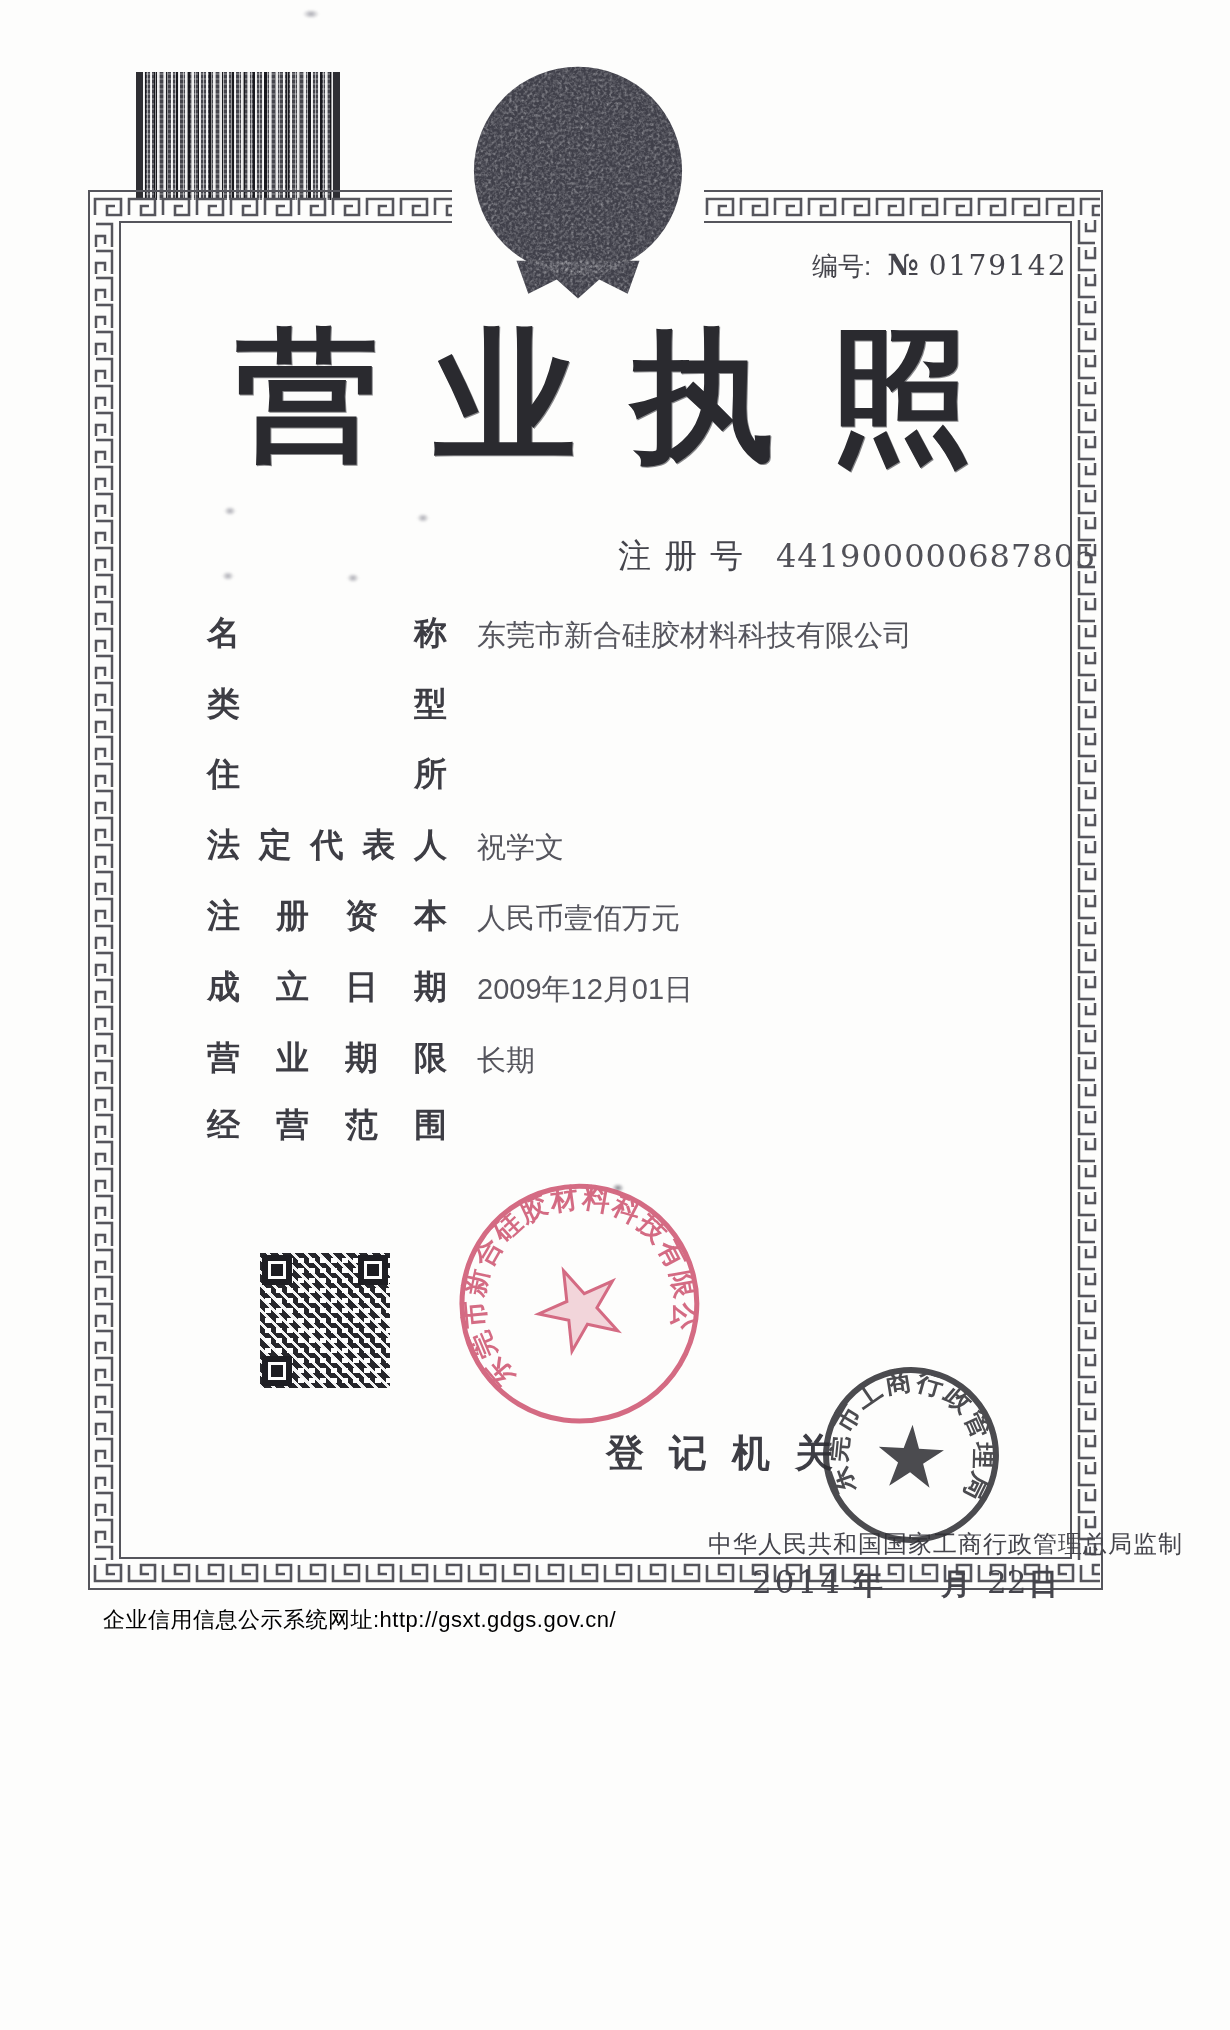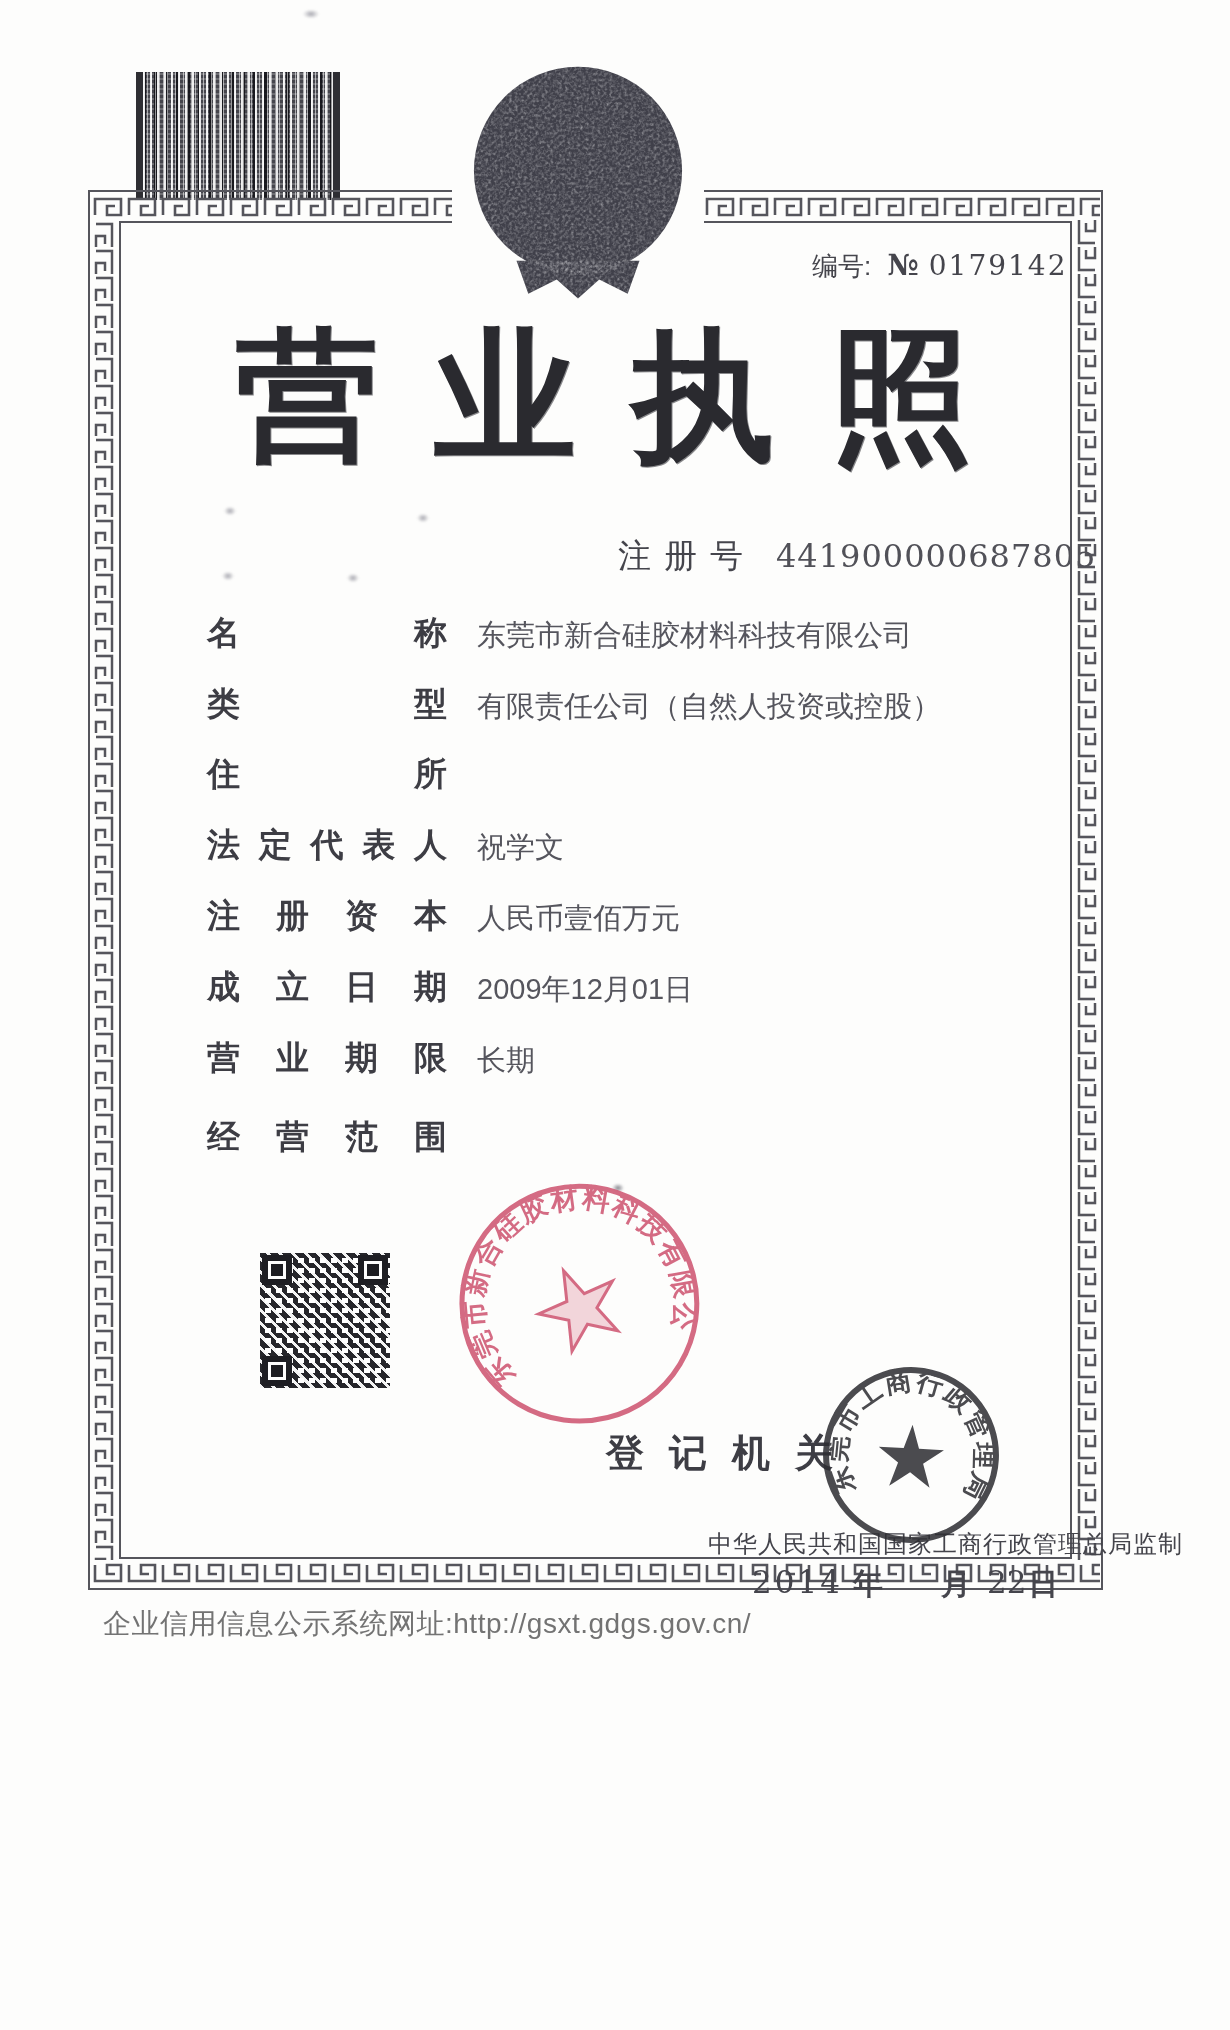--- a/index.html
+++ b/index.html
@@ -56,21 +56,21 @@
   .regline .val { font-family:"DejaVu Serif","Liberation Serif",serif; font-size:32px; letter-spacing:1px; color:#515158; margin-left:20px; }
 
   
   .row { position:absolute; left:207px; display:flex; align-items:flex-start; z-index:4; }
   .row-label {
     width:240px; flex:0 0 240px; font-size:33px; font-weight:600; color:#3d3d44;
     text-align:justify; text-align-last:justify; line-height:1.15;
   }
   .row-value { margin-left:30px; font-size:29px; color:#55555d; line-height:1.25; white-space:nowrap; padding-top:3px;
                font-family:"Liberation Sans","DejaVu Sans",sans-serif; }
-  .row-scope .row-label { margin-top:36px; }
+  .row-scope .row-label { margin-top:24px; }
   .row-scope .row-value { white-space:normal; font-size:21.5px; line-height:27px; width:588px; margin-left:18px; padding-top:0; color:#4e4e56; }
 
   
   .qr { left:260px; top:1253px; width:130px; height:135px; background:#fff; z-index:5;
     background-image:
       repeating-linear-gradient(45deg, rgba(255,255,255,.95) 0 3px, transparent 3px 9px),
       repeating-linear-gradient(0deg, #26262b 0 5px, transparent 5px 10px),
       repeating-linear-gradient(90deg, #26262b 0 5px, transparent 5px 11px);
     filter:blur(.3px);
   }
@@ -87,21 +87,21 @@
   .registrar { left:606px; top:1428px; font-size:38px; font-weight:600; letter-spacing:25px; color:#3d3d44; z-index:4; white-space:nowrap; }
   .dateline { left:752px; top:1564px; display:flex; align-items:flex-start; z-index:4; color:#45454c; }
   .dateline .y { font-family:"DejaVu Serif","Liberation Serif",serif; font-size:31px; letter-spacing:3px; }
   .dateline .u { font-size:30px; font-weight:600; }
   .dateline .u-year { margin-left:10px; }
   .dateline .u-month { margin-left:58px; }
   .dateline .d { font-family:"DejaVu Serif","Liberation Serif",serif; font-size:31px; margin-left:16px; }
   .dateline .u-day { margin-left:2px; }
 
   
-  .footer-left  { left:103px; top:1605px; font-size:28px; color:#737373; letter-spacing:.5px; z-index:4; }
+  .footer-left  { left:103px; top:1605px; font-size:22px; color:#000000; letter-spacing:.5px; z-index:4; }
   .footer-right { left:708px; top:1528px; font-size:24px; color:#44444b; font-weight:500; letter-spacing:1px; z-index:4; }
 
   
   .smudge { position:absolute; width:16px; height:12px; border-radius:50%;
     background:radial-gradient(closest-side, rgba(95,95,110,.55), rgba(95,95,110,0) 75%);
     filter:blur(1px); z-index:2; }
 </style>
 </head>
 <body>
 
@@ -179,21 +179,20 @@
   <span class="lab">注册号</span>
   <span class="val">441900000687805</span>
 </div>
 
 <div class="row" style="top:614px">
   <div class="row-label">名称</div>
   <div class="row-value">东莞市新合硅胶材料科技有限公司</div>
 </div>
 <div class="row" style="top:685px">
   <div class="row-label">类型</div>
-  <div class="row-value">有限责任公司（自然人投资或控股）</div>
 </div>
 <div class="row" style="top:755px">
   <div class="row-label">住所</div>
 </div>
 <div class="row" style="top:826px">
   <div class="row-label">法定代表人</div>
   <div class="row-value">祝学文</div>
 </div>
 <div class="row" style="top:897px">
   <div class="row-label">注册资本</div>

